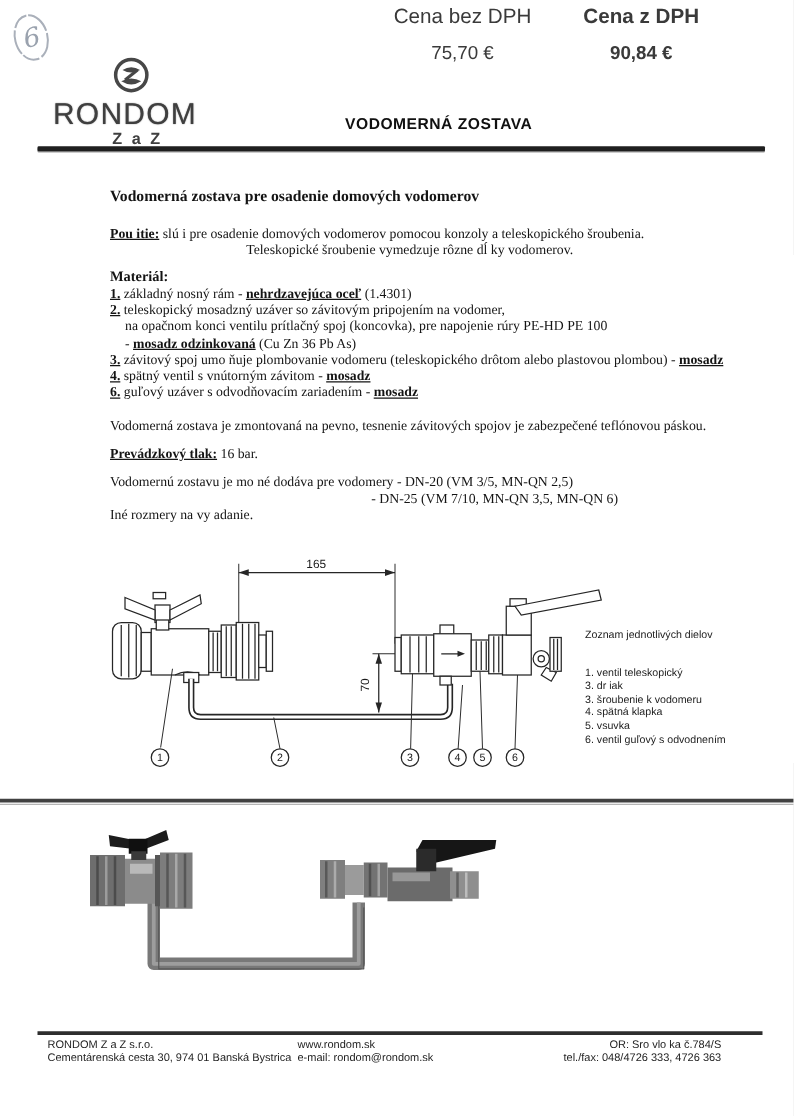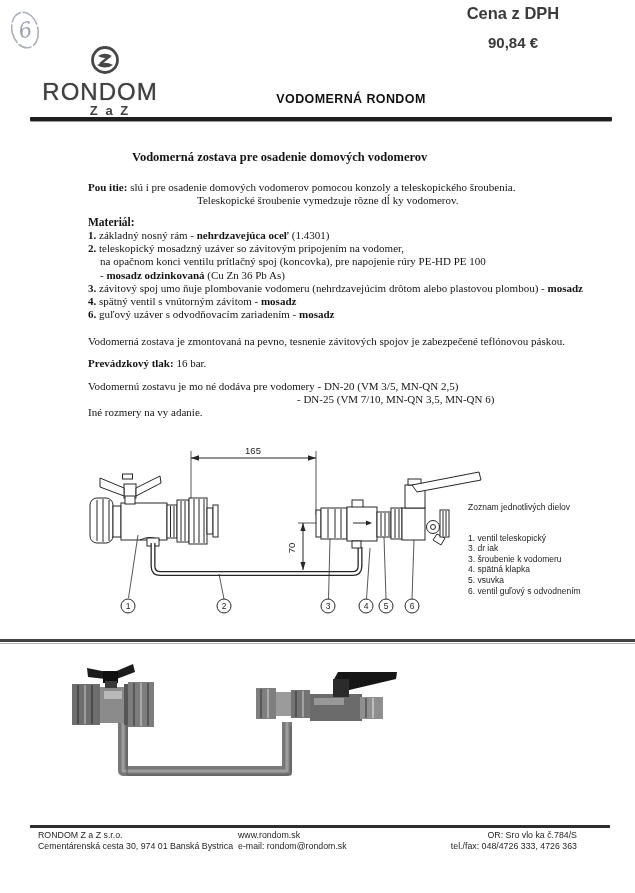--- a/index.html
+++ b/index.html
@@ -18,33 +18,33 @@
   .price-col .p-label{font-size:16.5px;}
   .price-col .p-value{font-size:15px;margin-top:11px;}
   .price1{left:308px;width:124px;}
   .price2{left:460px;width:106px;font-weight:bold;}
   .doc-title{left:225px;top:92px;width:252px;text-align:center;font-family:"Liberation Sans",sans-serif;
              font-weight:bold;font-size:12.5px;letter-spacing:0.4px;color:#101010;}
   .rule-top{left:30px;top:117px;width:582px;height:4px;background:#1f1f1f;border-radius:1px;box-shadow:0 1px 0 #9a9a9a;}
 
   
   .bodytxt{font-size:11px;line-height:13.2px;white-space:nowrap;}
-  .heading{left:88px;top:150px;font-weight:bold;font-size:12.5px;white-space:nowrap;margin-left:44px;}
+  .heading{left:88px;top:150px;font-weight:bold;font-size:12.5px;white-space:nowrap;}
   .usage1{left:88px;top:181px;}
   .usage2{left:197px;top:194px;}
   .mat-label{left:88px;top:216px;font-weight:bold;font-size:11.5px;}
   .mat-list{left:88px;top:229px;width:540px;}
   .mat-line{height:13.2px;white-space:nowrap;font-size:11px;}
   .mat-line.indent{padding-left:12px;}
   .note{left:88px;top:335px;}
   .pressure{left:88px;top:357px;}
   .supply1{left:88px;top:380px;}
   .supply2{left:297px;top:393px;}
   .supply3{left:88px;top:406px;}
-  b{font-weight:bold;}
+  b{font-weight:bold;text-decoration:underline;}
 
   
   .diagram-svg{left:0;top:440px;}
   .dline{stroke:#262626;stroke-width:1;fill:none;}
   .dthin{stroke:#2c2c2c;stroke-width:0.8;fill:none;}
   .dfill{fill:#fff;stroke:#262626;stroke-width:1;}
   .darrow{fill:#262626;stroke:none;}
   .dtext{font-family:"Liberation Sans",sans-serif;font-size:9.5px;fill:#1c1c1c;}
   .ctext{font-family:"Liberation Sans",sans-serif;font-size:8.5px;fill:#1c1c1c;}
 
@@ -74,40 +74,44 @@
 
   <svg class="abs logo-glyph" viewBox="0 0 34 32">
     <circle cx="17" cy="15" r="12.5" fill="none" stroke="#474747" stroke-width="2.8"></circle>
     <path d="M 10,11 Q 17,6.5 24,11 Q 17,15 10,11 Z" fill="#474747"></path>
     <line x1="22" y1="11" x2="12" y2="19" stroke="#474747" stroke-width="2.4"></line>
     <path d="M 9,20 Q 17,15.5 25,20 Q 17,25 9,20 Z" fill="#474747"></path>
   </svg>
   <div class="abs logo-name">RONDOM</div>
   <div class="abs logo-sub">Z a Z</div>
 
+  <div class="abs price-col price1">
+    <div class="p-label">Cena bez DPH</div>
+    <div class="p-value">75,70 €</div>
+  </div>
   <div class="abs price-col price2">
     <div class="p-label">Cena z DPH</div>
     <div class="p-value">90,84 €</div>
   </div>
 
-  <div class="abs doc-title">VODOMERNÁ RONDOM</div>
+  <div class="abs doc-title">VODOMERNÁ ZOSTAVA</div>
   <div class="abs rule-top"></div>
 
   <div class="abs heading">Vodomerná zostava pre osadenie domových vodomerov</div>
 
   <div class="abs bodytxt usage1"><b>Pou itie:</b><span> slú i pre osadenie domových vodomerov pomocou konzoly a teleskopického šroubenia.</span></div>
   <div class="abs bodytxt usage2">Teleskopické šroubenie vymedzuje rôzne dĺ ky vodomerov.</div>
 
   <div class="abs mat-label">Materiál:</div>
   <div class="abs mat-list">
     <div class="mat-line"><b>1.</b><span> základný nosný rám - </span><b>nehrdzavejúca oceľ</b><span> (1.4301)</span></div>
     <div class="mat-line"><b>2.</b><span> teleskopický mosadzný uzáver so závitovým pripojením na vodomer,</span><b></b><span></span></div>
     <div class="mat-line indent"><b></b><span>na opačnom konci ventilu prítlačný spoj (koncovka), pre napojenie rúry PE-HD PE 100</span><b></b><span></span></div>
     <div class="mat-line indent"><b></b><span>- </span><b>mosadz odzinkovaná</b><span> (Cu Zn 36 Pb As)</span></div>
-    <div class="mat-line"><b>3.</b><span> závitový spoj umo ňuje plombovanie vodomeru (nehrdzavejúcim drôtom alebo plastovou plombou) - </span><b>mosadz</b><span></span></div>
+    <div class="mat-line"><b>3.</b><span> závitový spoj umo ňuje plombovanie vodomeru (teleskopického drôtom alebo plastovou plombou) - </span><b>mosadz</b><span></span></div>
     <div class="mat-line"><b>4.</b><span> spätný ventil s vnútorným závitom - </span><b>mosadz</b><span></span></div>
     <div class="mat-line"><b>6.</b><span> guľový uzáver s odvodňovacím zariadením - </span><b>mosadz</b><span></span></div>
   </div>
 
   <div class="abs bodytxt note">Vodomerná zostava je zmontovaná na pevno, tesnenie závitových spojov je zabezpečené teflónovou páskou.</div>
 
   <div class="abs bodytxt pressure"><b>Prevádzkový tlak:</b><span> 16 bar.</span></div>
 
   <div class="abs bodytxt supply1">Vodomernú zostavu je mo né dodáva  pre vodomery - DN-20 (VM 3/5, MN-QN 2,5)</div>
   <div class="abs bodytxt supply2">- DN-25 (VM 7/10, MN-QN 3,5, MN-QN 6)</div>

